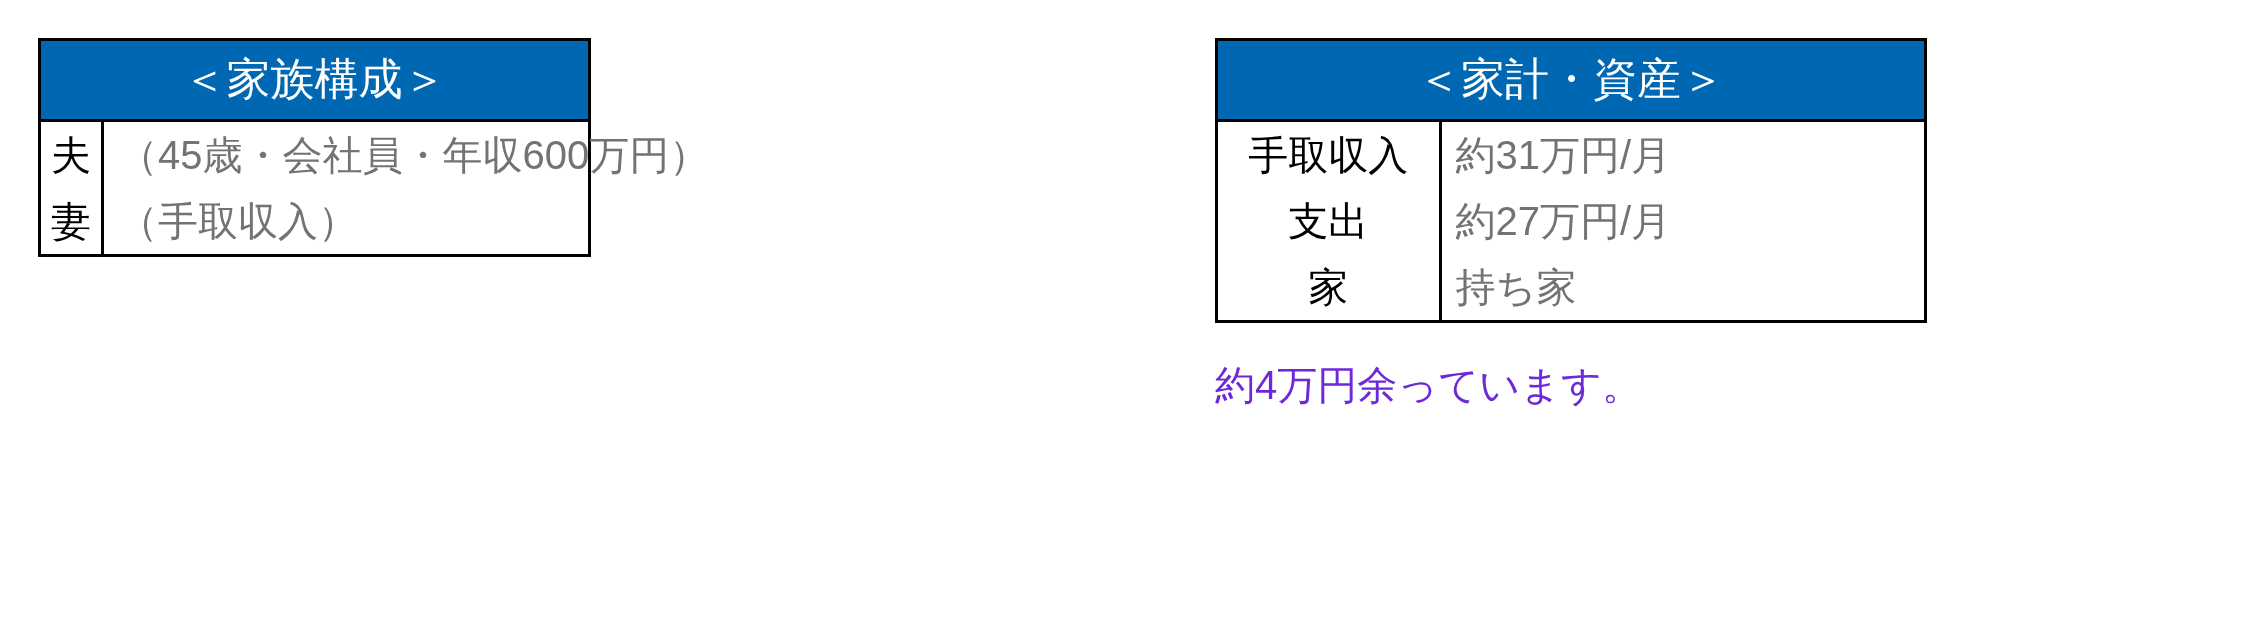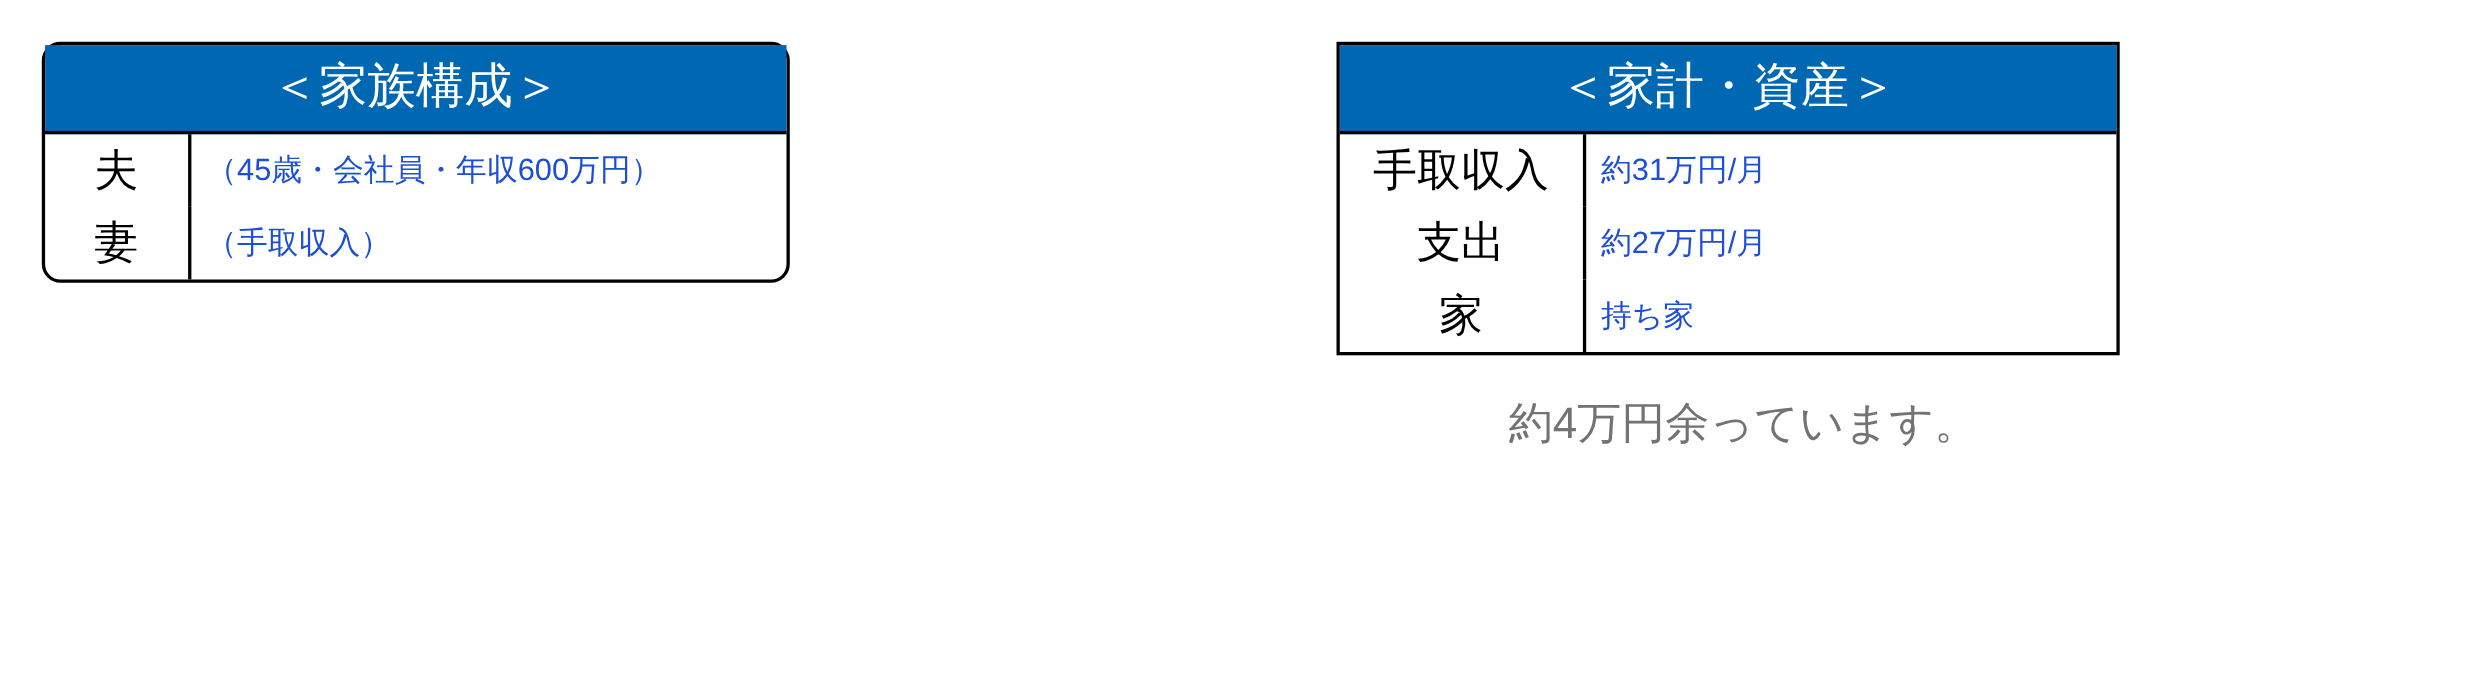--- a/index.html
+++ b/index.html
@@ -62,55 +62,54 @@
     border-right: 3px solid #000000;
     box-sizing: border-box;
     white-space: nowrap;
     padding: 13px 10px 13px 10px;
   }
 
   .cell-value {
     display: table-cell;
     text-align: left;
     vertical-align: middle;
-    font-size: 28px;
+    font-size: 40px;
     line-height: 1;
-    color: #1d4ed8;
+    color: #737373;
     box-sizing: border-box;
     white-space: nowrap;
     padding: 13px 10px 13px 14px;
   }
 
   
   #family-table {
     left: 38px;
     top: 38px;
-    width: 680px;
-    border-radius: 17px;
+    width: 553px;
   }
   #family-table .cell-label { width: 131px; }
 
   
   #finance-table {
     left: 1215px;
     top: 38px;
     width: 712px;
   }
   #finance-table .cell-label { width: 222px; }
 
   
   .footer-note {
     position: absolute;
     left: 1215px;
     top: 365px;
     width: 740px;
-    text-align: center;
+    text-align: left;
     font-size: 40px;
     line-height: 1;
-    color: #737373;
+    color: #6d28d9;
     white-space: nowrap;
   }
 </style>
 </head>
 <body>
 
 <div class="canvas">
 
   <div class="info-table" id="family-table">
 

